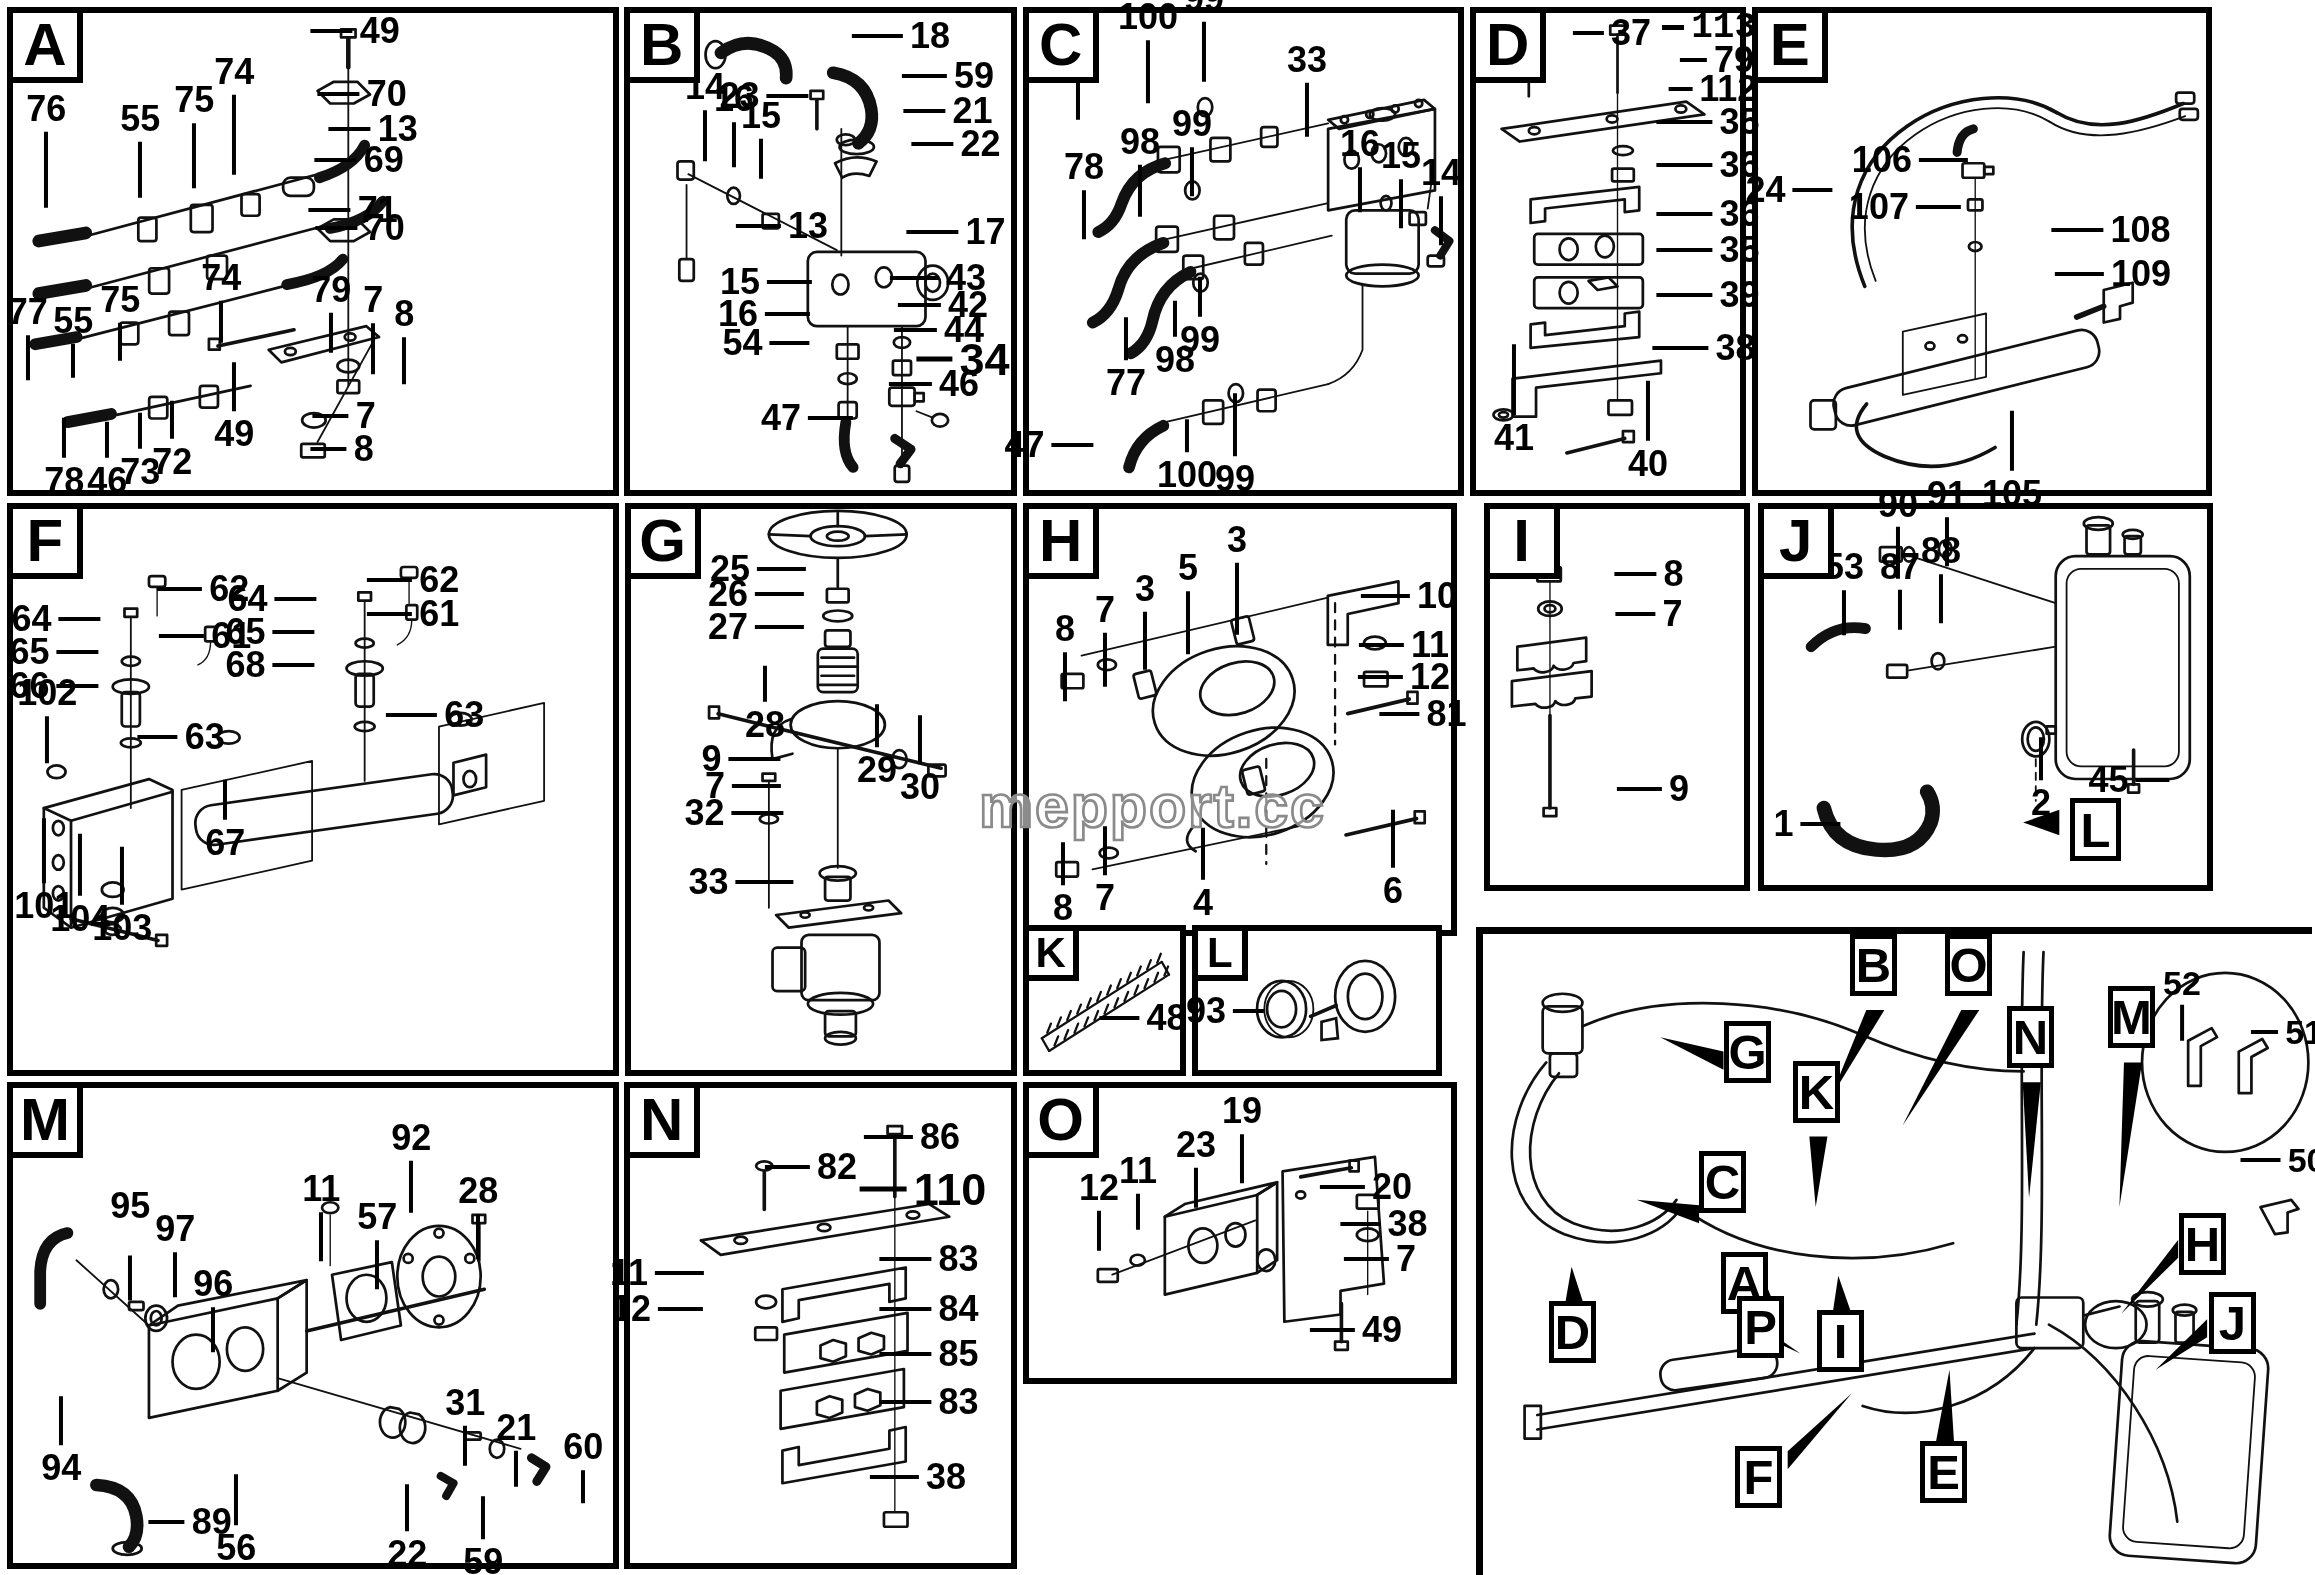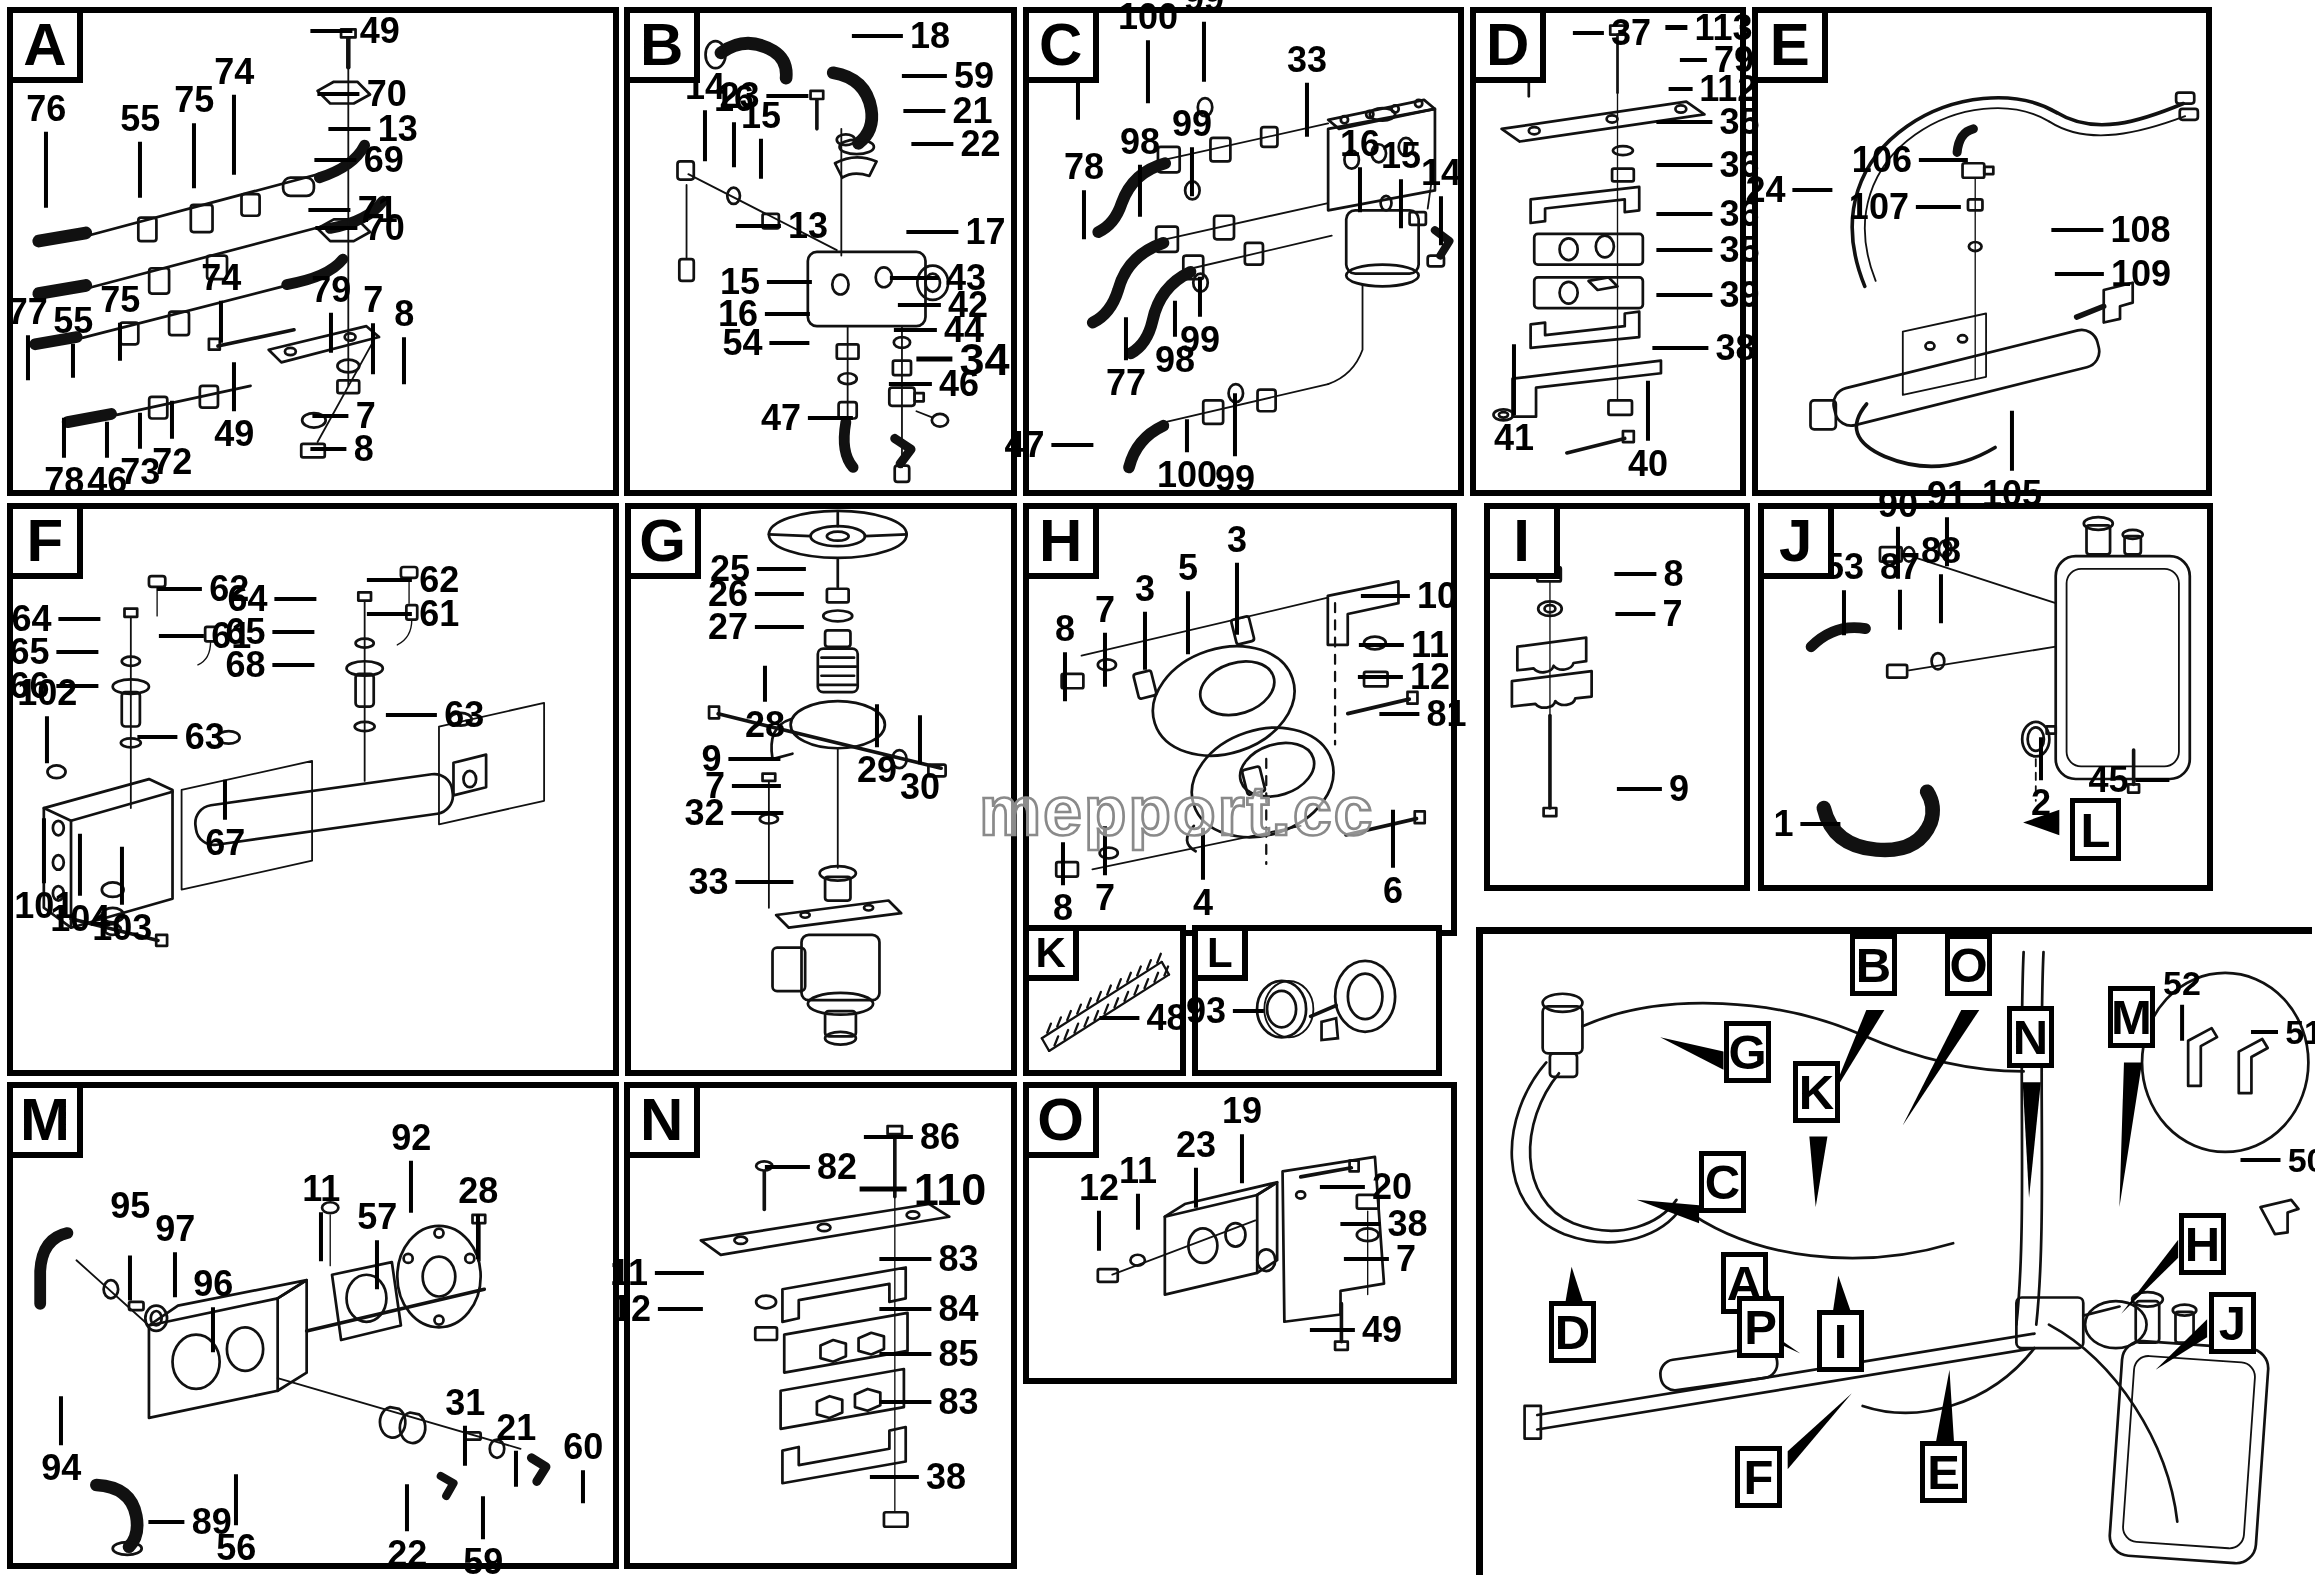--- a/index.html
+++ b/index.html
@@ -11,21 +11,21 @@
       display:flex;align-items:center;justify-content:center;font-weight:bold;box-sizing:border-box;}
   .albox{position:absolute;border:5.4px solid #000;background:#fff;width:47px;height:62px;z-index:6;
       display:flex;align-items:center;justify-content:center;font-weight:bold;font-size:49px;box-sizing:border-box;}
   .co{position:absolute;display:flex;align-items:center;gap:7.2px;transform:translate(-50%,-50%);
       font-weight:bold;font-size:36px;line-height:1;white-space:nowrap;color:#000;z-index:4;}
   .co.d,.co.u{flex-direction:column;gap:4.5px;}
   .co .ln{background:#000;display:block;}
   .co.l .ln,.co.r .ln{height:4.5px;}
   .co.d .ln,.co.u .ln{width:3.6px;}
   svg.art{position:absolute;left:0;top:0;width:100%;height:100%;z-index:1;}
-  .wm-outline{position:absolute;left:979px;top:771px;z-index:20;font-weight:bold;font-size:70px;
+  .wm-outline{position:absolute;left:979px;top:771px;z-index:20;font-weight:bold;font-size:61px;
       color:rgba(255,255,255,0.55);-webkit-text-stroke:2.7px #8a8a8a;letter-spacing:1.8px;pointer-events:none;}
   .wm-blue{position:absolute;left:937px;top:762px;z-index:21;font-weight:bold;font-size:45px;
       color:#2e72c2;letter-spacing:0.9px;pointer-events:none;}
 </style>
 </head>
 <body>
 
 <div id="stage">
 
   <div class="wm-outline">mepport.cc</div>
@@ -427,21 +427,21 @@
         <line x1="100" y1="486" x2="164" y2="470" stroke-width="4"></line>
           <rect x="162" y="462" width="12" height="12"></rect>
         <line x1="156" y1="88" x2="156" y2="428" stroke-width="1.5"></line>
       </g>
     </svg>
   <div class="lb" style="width: 76px; height: 76px; font-size: 60px;">D</div>
       <div class="co l" style="left: 136px; top: 20px;">
         <span class="ln" style="width: 31px;"></span>
         <span class="n">37</span>
       </div>
-      <div class="co l" style="left: 233px; top: 14.5px;">
+      <div class="co l" style="left: 233px; top: 14.5px; font-family: Liberation Mono, monospace;">
         <span class="ln" style="width: 22px;"></span>
         <span class="n">113</span>
       </div>
       <div class="co l" style="left: 241px; top: 47px;">
         <span class="ln" style="width: 27px;"></span>
         <span class="n">79</span>
       </div>
       <div class="co l" style="left: 237px; top: 76px;">
         <span class="ln" style="width: 23.5px;"></span>
         <span class="n">112</span>

